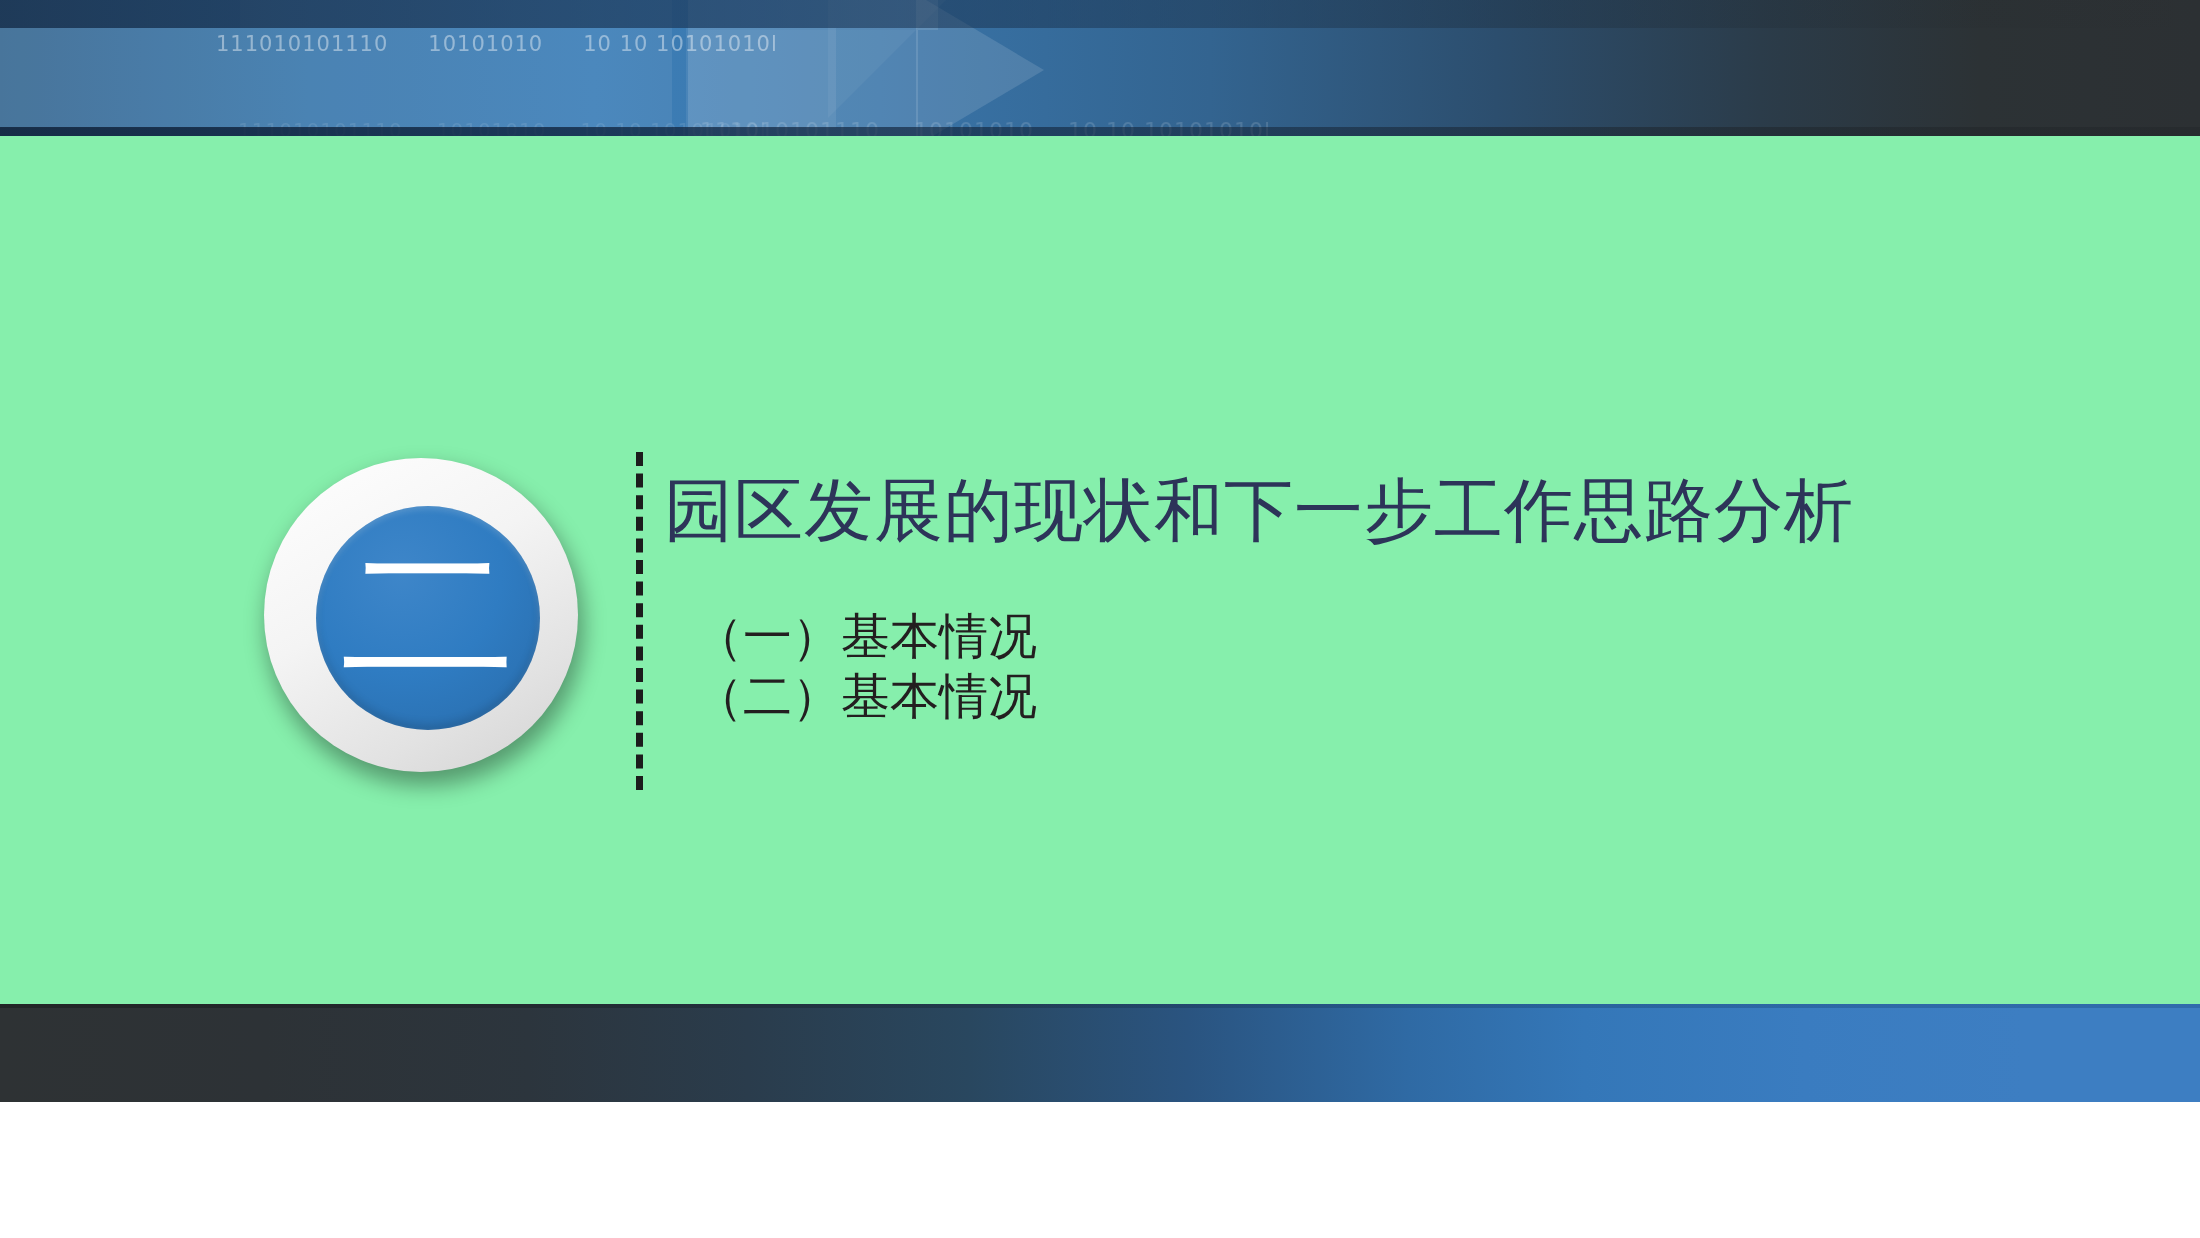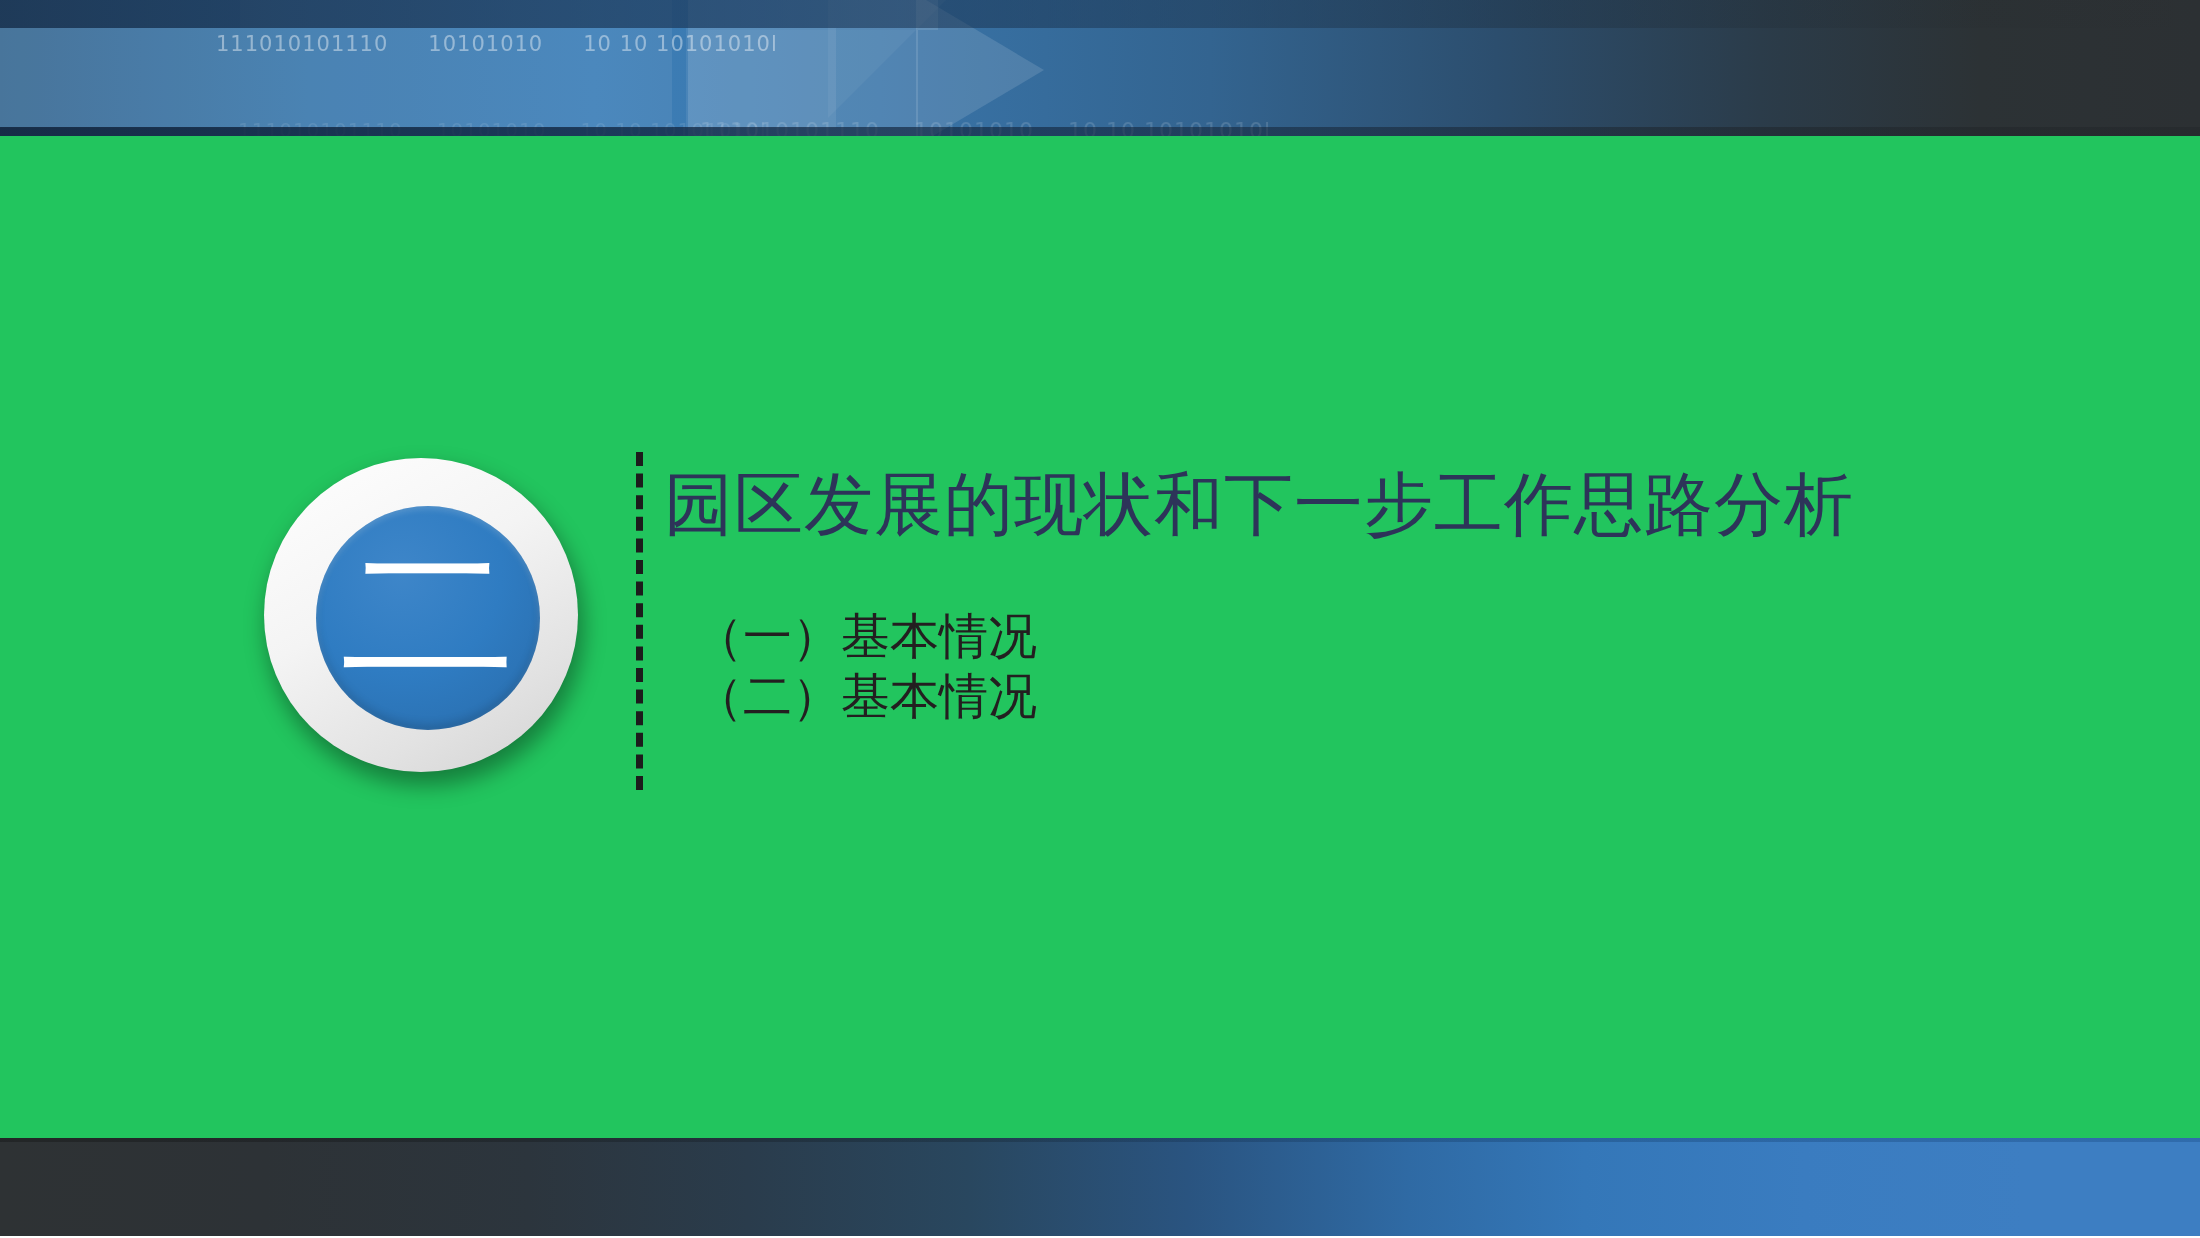--- a/index.html
+++ b/index.html
@@ -8,22 +8,22 @@
     padding: 0;
     background: #ffffff;
   }
   body {
     font-family: "DejaVu Sans", "Liberation Sans", sans-serif;
   }
 
   .slide {
     position: relative;
     width: 2200px;
-    height: 1236px;
-    background: #22c55e;
+    height: 1102px;
+    background: #86efac;
     overflow: hidden;
   }
 
   
   .top-banner {
     position: absolute;
     left: 0;
     top: 0;
     width: 2200px;
     height: 136px;
@@ -273,21 +273,21 @@
   
   .title {
     position: absolute;
     left: 664px;
     top: 472px;
     font-size: 69px;
     line-height: 1.12;
     color: #2d3459;
     letter-spacing: 1px;
     white-space: nowrap;
-    font-family: Liberation Mono, monospace;
+    font-family: Liberation Sans, sans-serif;
   }
   .sub-list {
     position: absolute;
     left: 694px;
     top: 607px;
     margin: 0;
     padding: 0;
     list-style: none;
   }
   .sub-item {

